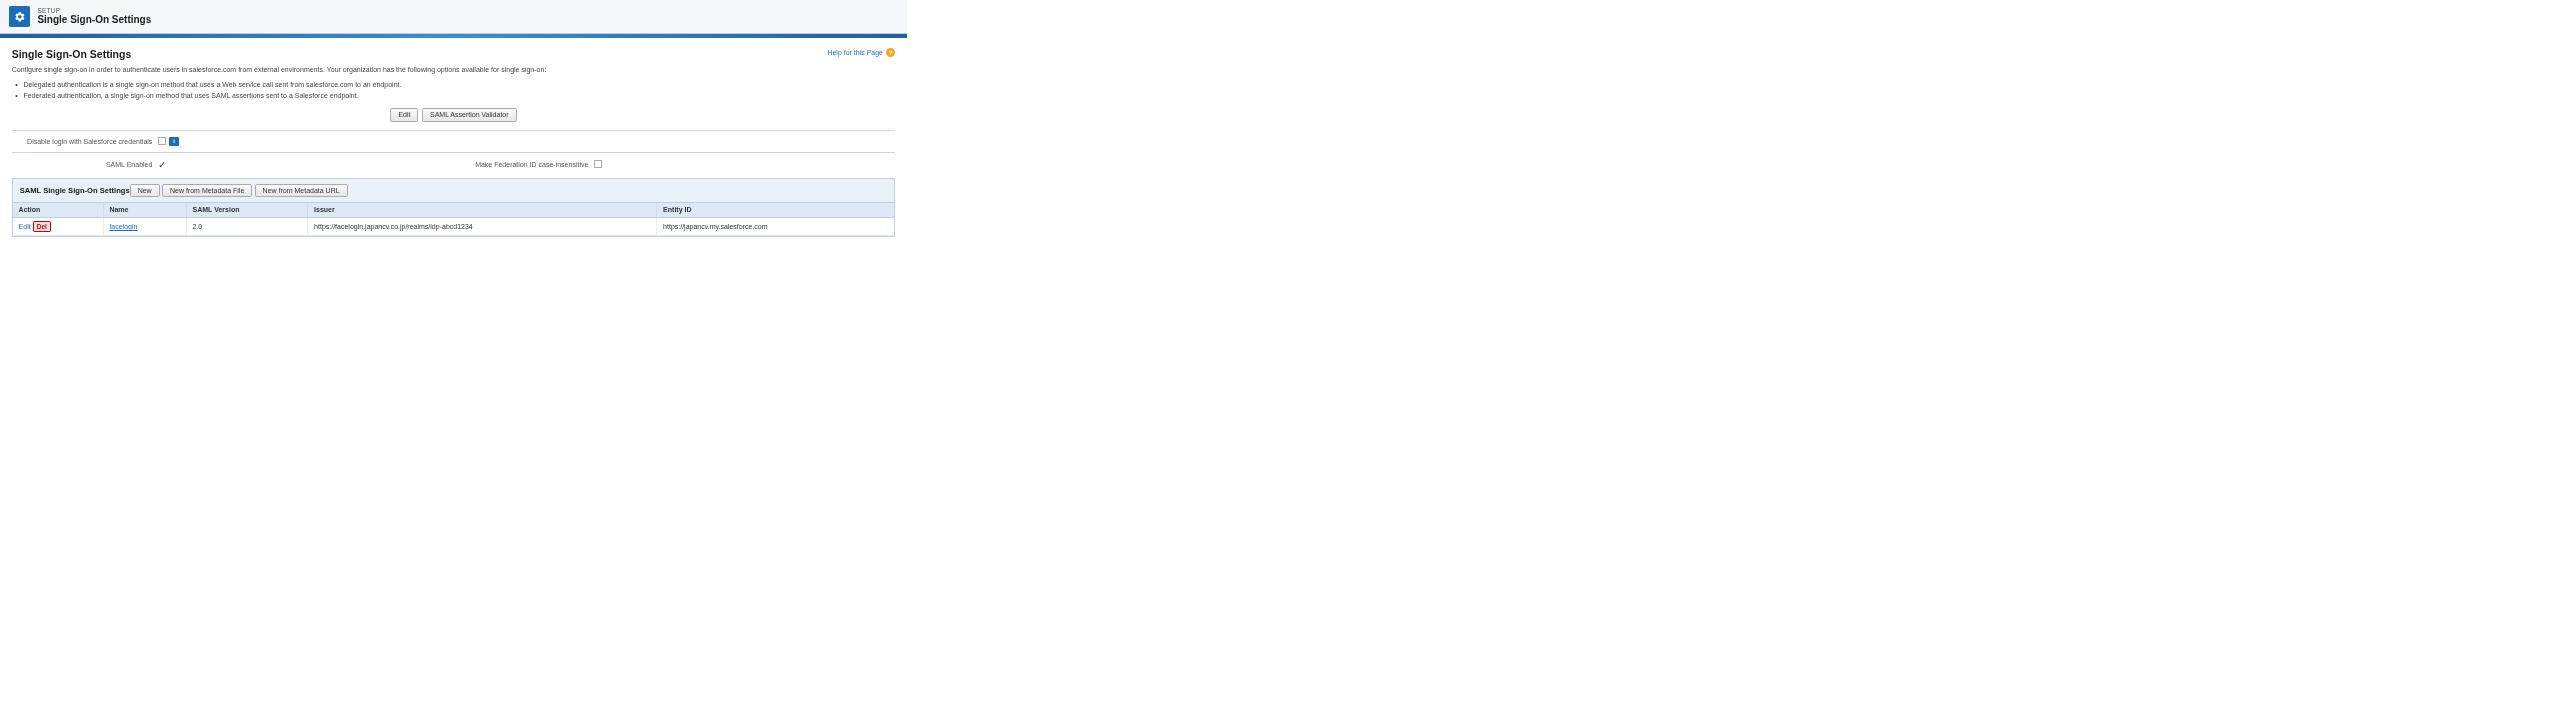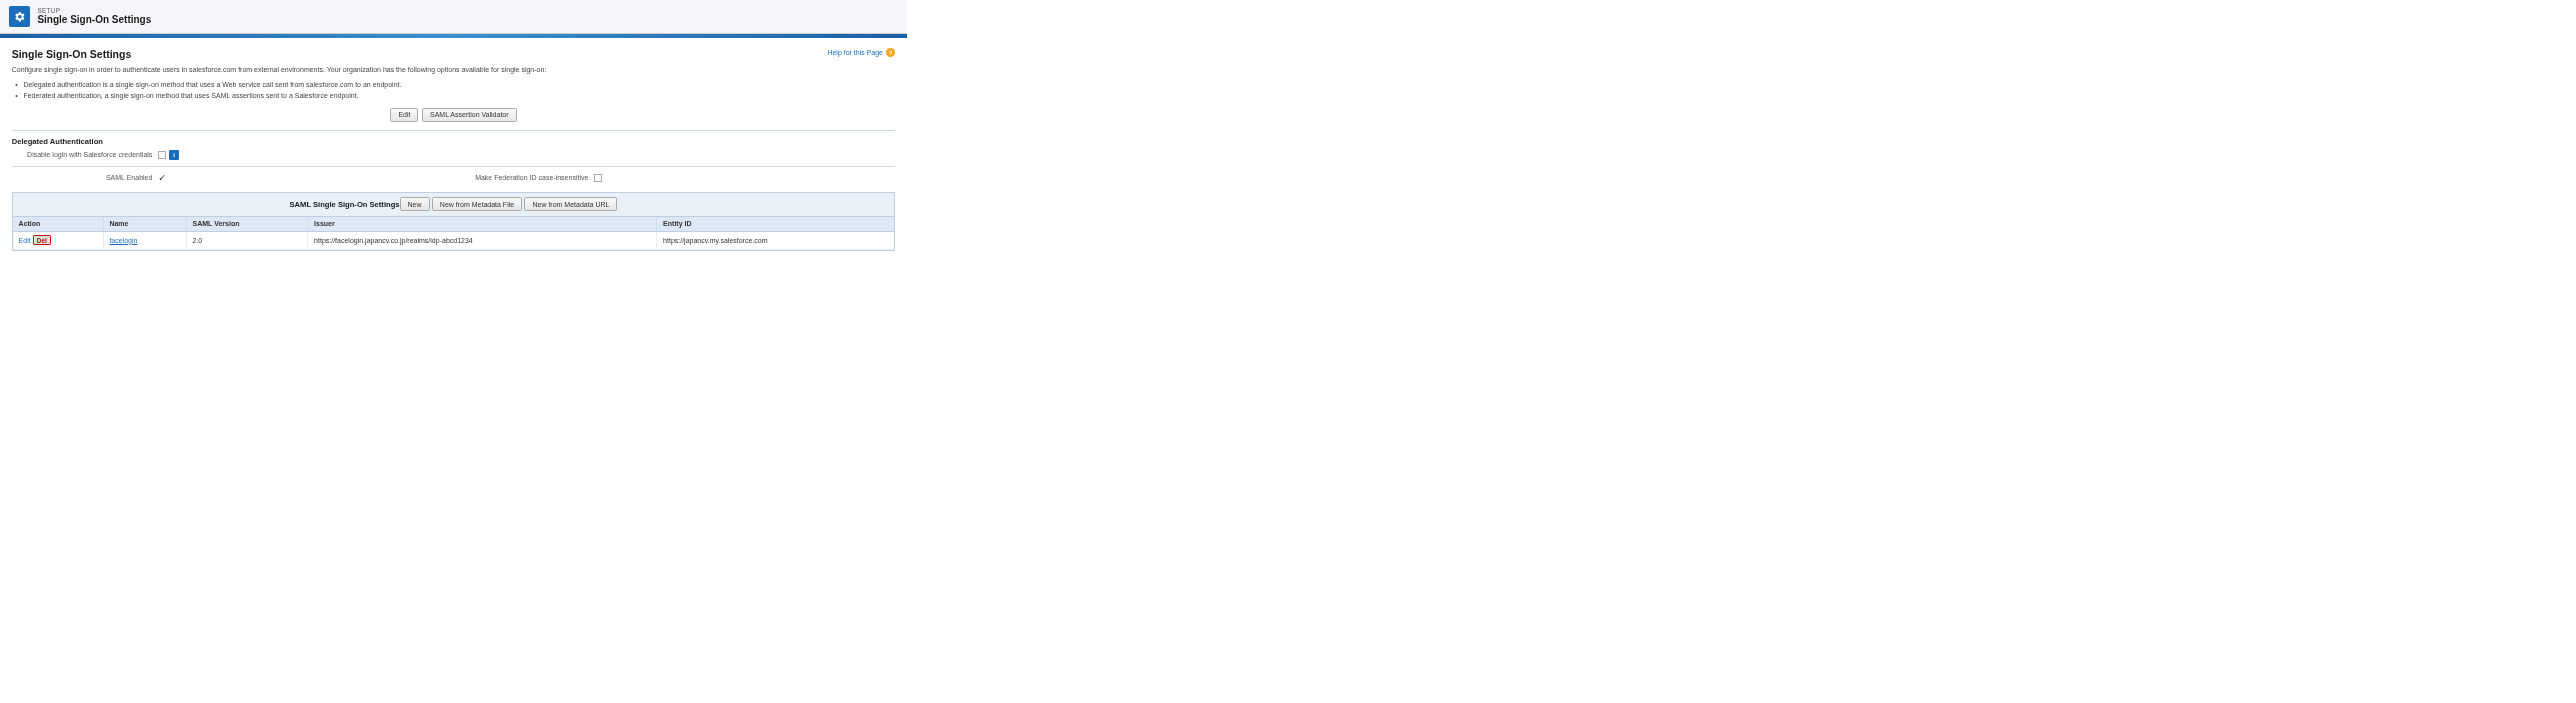--- a/index.html
+++ b/index.html
@@ -170,21 +170,21 @@
     
     .saml-section {
       margin-top: 8.2px;
     }
     .saml-header {
       background: #e8f0f8;
       border: 0.6px solid #c0cfe0;
       padding: 4.7px 7px;
       display: flex;
       align-items: center;
-      justify-content: center;
+      justify-content: flex-start;
       margin-bottom: 0;
     }
     .saml-header-title {
       font-size: 7.6px;
       font-weight: bold;
       color: #1a1a1a;
     }
     .saml-header-buttons {
       display: flex;
       gap: 2.3px;
@@ -285,21 +285,20 @@
     <li>Delegated authentication is a single sign-on method that uses a Web service call sent from salesforce.com to an endpoint.</li>
     <li>Federated authentication, a single sign-on method that uses SAML assertions sent to a Salesforce endpoint.</li>
   </ul>
 
   <div class="button-row">
     <button class="btn">Edit</button>
     <button class="btn">SAML Assertion Validator</button>
   </div>
 
   <div class="section-divider"></div>
-  <div class="section-label">Delegated Authentication</div>
   <div class="field-row">
     <span class="field-label">Disable login with Salesforce credentials</span>
     <span class="checkbox-icon"></span>
     <span class="info-icon">i</span>
   </div>
 
   <div class="section-divider"></div>
   <div class="two-col-field">
     <div class="left-col">
       <span class="field-label">SAML Enabled</span>

